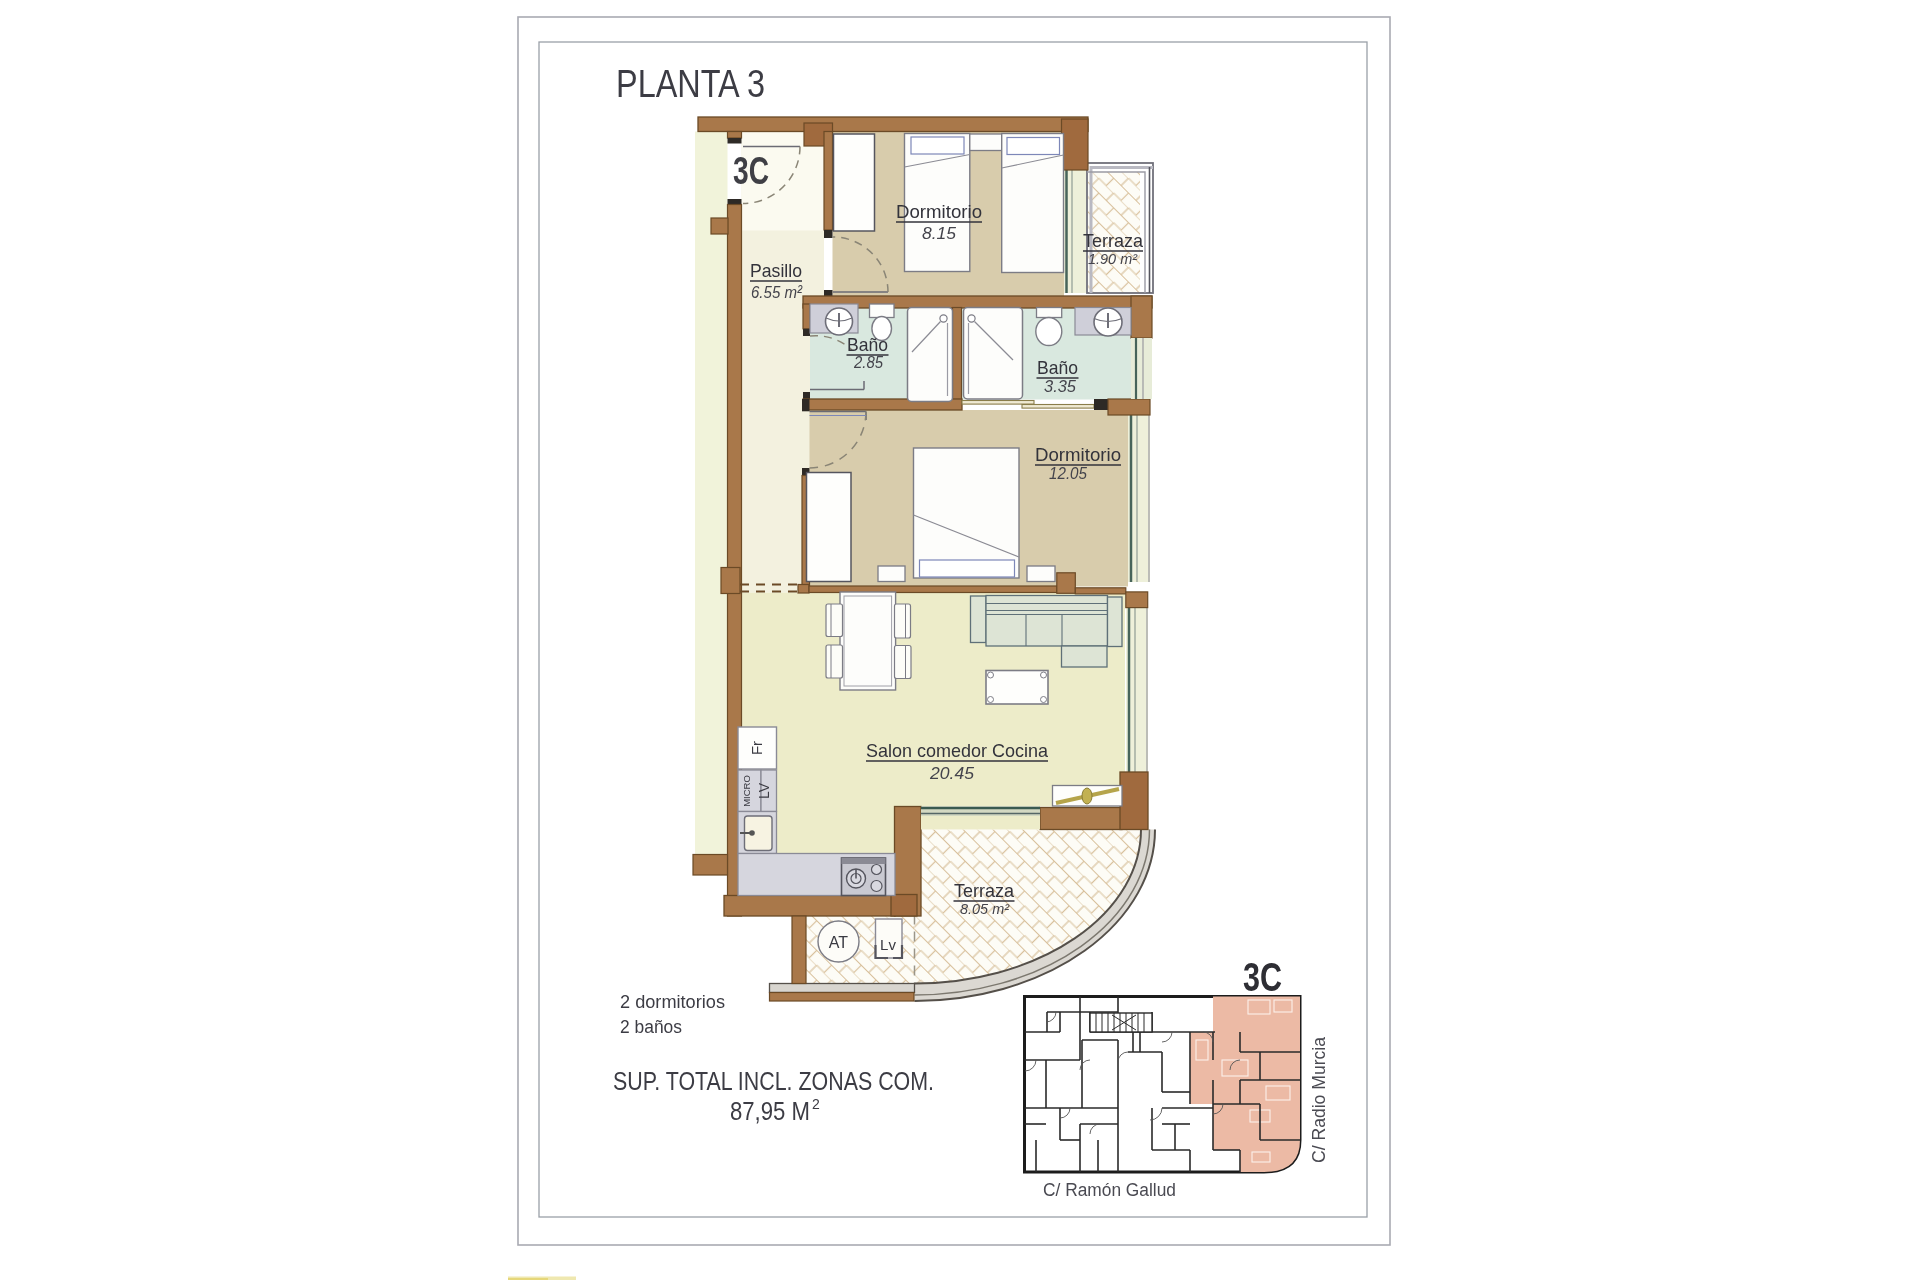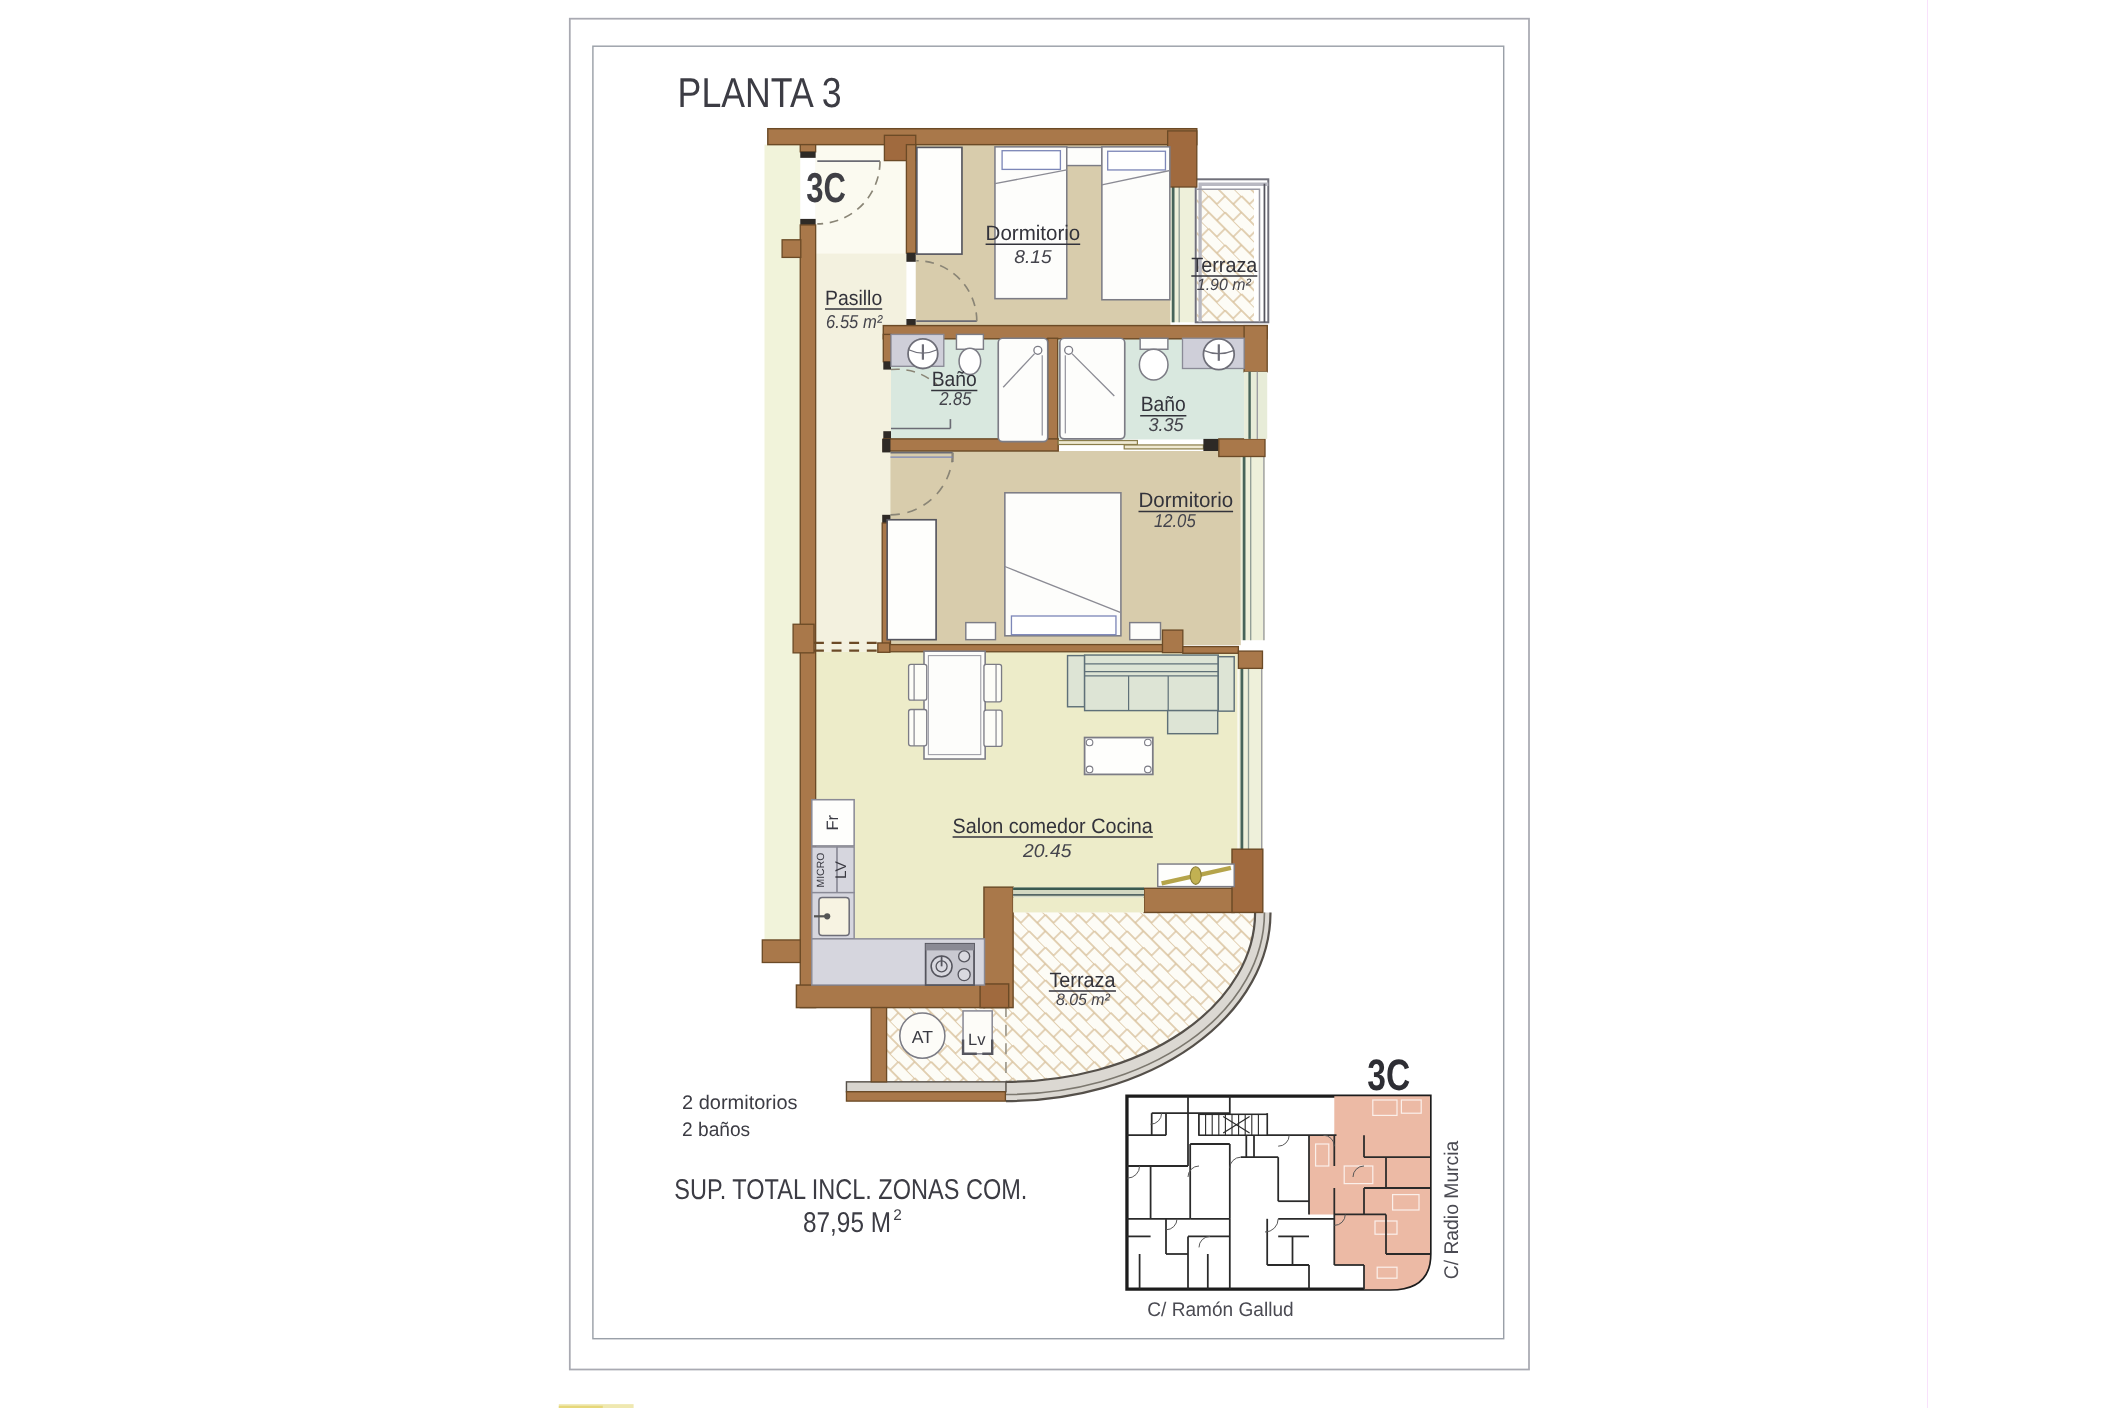--- a/index.html
+++ b/index.html
@@ -1,16 +1,16 @@
 <!DOCTYPE html>
 <html><head>
 <meta charset="utf-8">
 <style>
 html,body{margin:0;padding:0;background:#ffffff}
-.page{position:relative;width:1752px;height:1280px;background:#d946ef;overflow:hidden;font-family:"Liberation Sans",sans-serif}
+.page{position:relative;width:1752px;height:1280px;background:#15803d;overflow:hidden;font-family:"Liberation Sans",sans-serif}
 </style>
 </head>
 <body>
 <div class="page">
 <svg width="1920" height="1280" viewBox="0 0 1920 1280" xmlns="http://www.w3.org/2000/svg">
 <defs>
 <pattern id="hb" width="21" height="21" patternUnits="userSpaceOnUse" patternTransform="rotate(45)">
 <rect width="21" height="21" fill="#fdfcf6"></rect>
 <path d="M0,10.5 H10.5 M10.5,10.5 V21 M10.5,0 H21 M21,0 V10.5 M0,0 V10.5 M0,0 H10.5 M10.5,10.5 H21 M0,21 H10.5" stroke="#d8c09b" stroke-width="1.2" fill="none"></path>
 </pattern>

